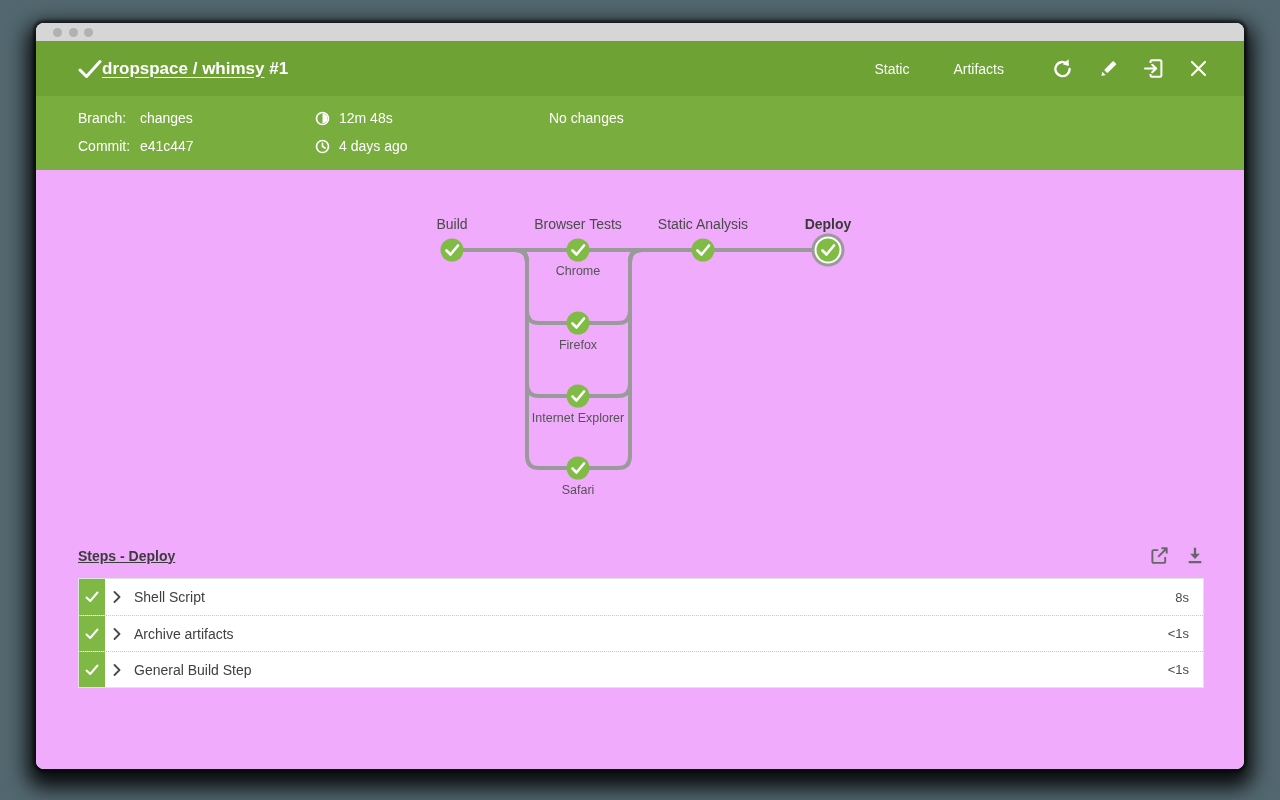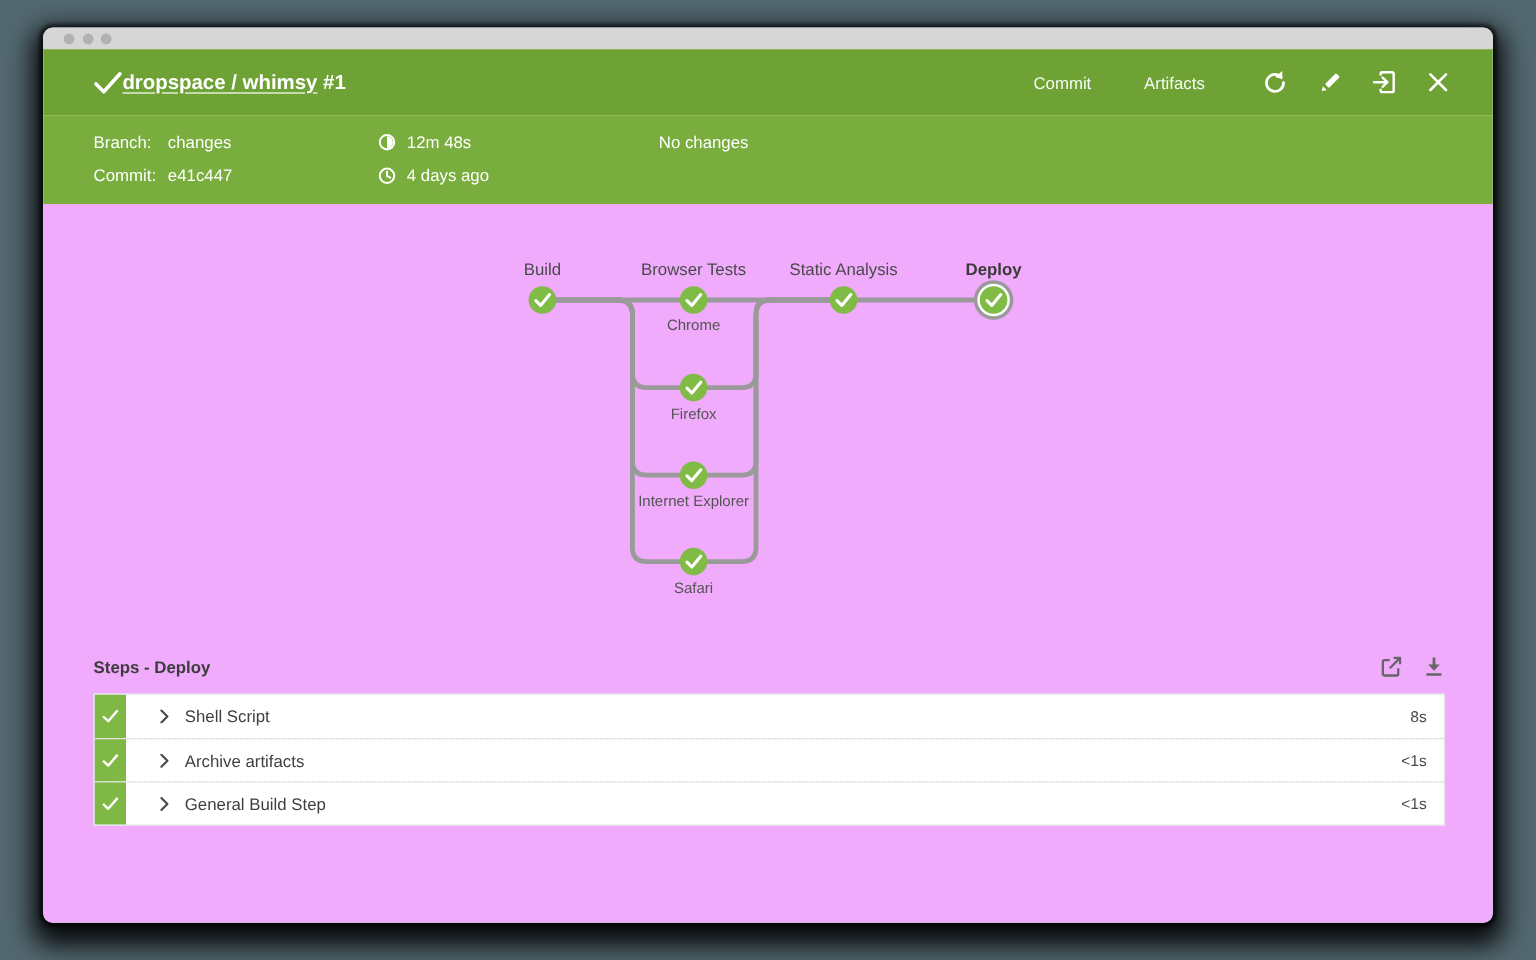--- a/index.html
+++ b/index.html
@@ -51,28 +51,28 @@
   svg.graph { position: absolute; left: 0; top: 0; display: block; }
   .stage-label { font-size: 14px; fill: #4a4a4a; text-anchor: middle; }
   .stage-label.sel { font-weight: bold; fill: #3a3a3a; }
   .branch-label { font-size: 12.5px; fill: #545454; text-anchor: middle; }
   .edge { stroke: #9a9a9a; stroke-width: 4; fill: none; }
   .node-circle { cursor: pointer; }
   .node-check { stroke: #fff; stroke-width: 2.6; fill: none; stroke-linecap: round; stroke-linejoin: round; }
   
   .steps { position: absolute; left: 42px; right: 40px; top: 376px; }
   .steps-head { display: flex; align-items: center; }
-  .steps-title { font-size: 14px; font-weight: bold; color: #3c3c3c; }
+  .steps-title { font-size: 14px; font-weight: bold; color: #3c3c3c; text-decoration: underline; }
   .steps-icons { margin-left: auto; display: flex; align-items: center; gap: 17px; }
   .steps-icons .icobtn { display: flex; cursor: pointer; }
   .steps-table { margin-top: 13px; border: 1px solid #e0e3e5; background: #fff; }
   .step-row { display: flex; align-items: stretch; height: 36px; border-top: 1px dotted #c3c8cb; cursor: pointer; }
   .step-row:first-child { border-top: none; }
   .step-status { flex: 0 0 26px; background: #7fb845; display: flex; align-items: center; justify-content: center; }
-  .step-main { display: flex; align-items: center; gap: 13px; padding-left: 28px; flex: 1; font-size: 14px; color: #404040; }
+  .step-main { display: flex; align-items: center; gap: 13px; padding-left: 8px; flex: 1; font-size: 14px; color: #404040; }
   .step-duration { display: flex; align-items: center; padding-right: 14px; font-size: 13px; color: #4a4a4a; }
 </style>
 </head>
 <body>
 
 <div class="window">
 
   <div class="titlebar">
     <span class="dot"></span>
     <span class="dot"></span>
@@ -84,21 +84,21 @@
       <svg width="24" height="20" viewBox="0 0 24 20">
         <polyline points="2,11 8.5,17.5 22,2.5" fill="none" stroke="#fff" stroke-width="3" stroke-linecap="round" stroke-linejoin="round"></polyline>
       </svg>
       <span class="t">
         <span class="link">dropspace / whimsy</span>
         <span>#1</span>
       </span>
     </div>
 
     <div class="tabs">
-      <div class="tab">Commit</div>
+      <div class="tab">Static</div>
       <div class="tab">Artifacts</div>
     </div>
 
     <div class="appbar-icons">
       <span class="icobtn">
         <svg width="21" height="21" viewBox="0 0 21 21">
           <path d="M15.6 6.1 A7.1 7.1 0 1 0 17.6 10.8" fill="none" stroke="#fff" stroke-width="2.3" stroke-linecap="round"></path>
           <path d="M16.6 1.2 L16.6 8 L10.5 6.2 Z" fill="#fff"></path>
         </svg>
       </span>

